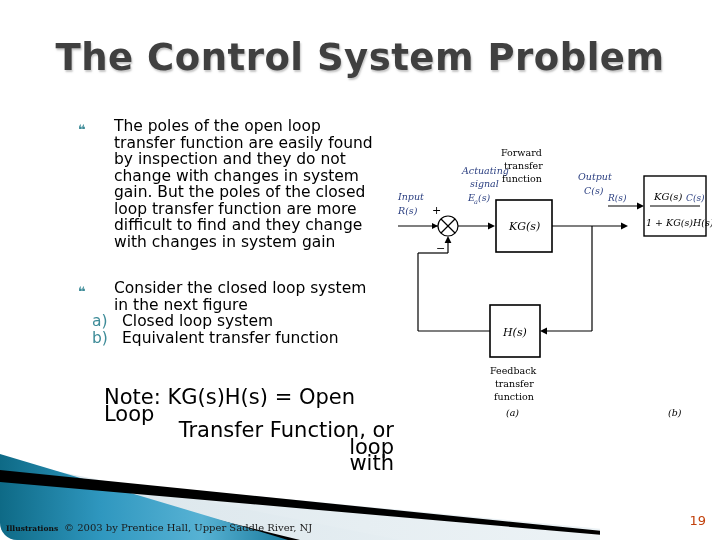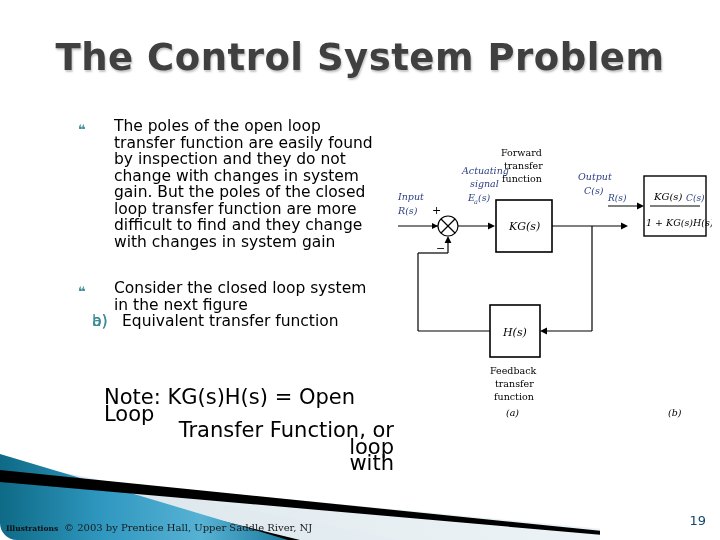--- a/index.html
+++ b/index.html
@@ -65,21 +65,21 @@
   
   .figure{position:absolute;left:396px;top:148px;width:316px;height:270px;}
   .figure svg{display:block;}
 
   
   .deco{position:absolute;left:0;bottom:0;width:600px;height:120px;overflow:hidden;}
 
   .pagenum{
     position:absolute;right:14px;bottom:12px;
     font-family:"DejaVu Sans", sans-serif;
-    font-size:13px;color:#0c4a6e;
+    font-size:13px;color:#c2410c;
   }
   .copyright{
     position:absolute;left:64px;bottom:7px;
     font-family:"DejaVu Serif", serif;
     font-size:10px;color:#1a1a1a;white-space:nowrap;
   }
   .illus{
     position:absolute;left:6px;bottom:7px;
     font-family:"DejaVu Serif", serif;
     font-size:7.5px;font-weight:bold;color:#101010;white-space:nowrap;
@@ -98,20 +98,21 @@
       <span class="bullet-mark">❝</span>
       <div class="bullet-text">The poles of the open loop transfer function are easily found by inspection and they do not change with changes in system gain. But the poles of the closed loop transfer function are more difficult to find and they change with changes in system gain</div>
     </div>
 
     <div class="bullet-row" style="margin-top:30px;">
       <span class="bullet-mark">❝</span>
       <div class="bullet-text">Consider the closed loop system in the next figure</div>
       <ul class="sublist">
         <li>
           <span class="lbl">a)</span>
+          <span>Closed loop system</span>
         </li>
         <li>
           <span class="lbl">b)</span>
           <span>Equivalent transfer function</span>
         </li>
       </ul>
     </div>
 
   </div>
 

